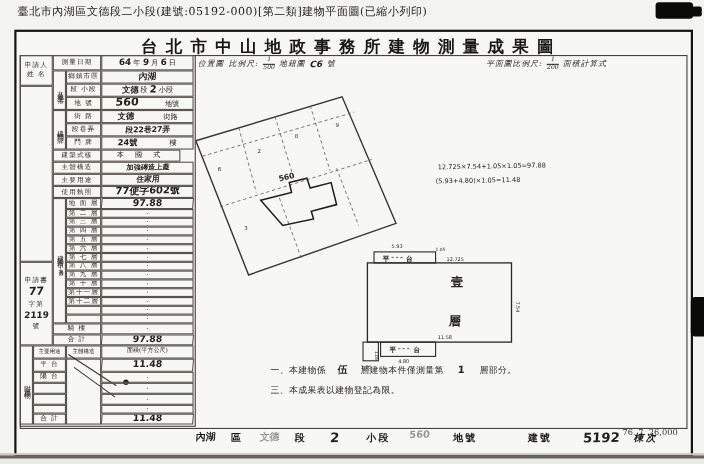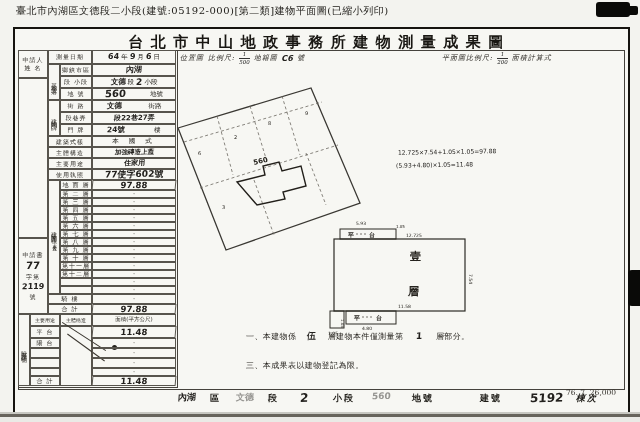--- a/index.html
+++ b/index.html
@@ -23,21 +23,21 @@
   .handv{font-family:"DejaVu Sans","Liberation Sans",sans-serif;font-weight:700;font-size:8.5px;
          transform:skewX(-5deg);color:#23211e;}
   .faint{opacity:.45;}
   .row-flex{display:flex;align-items:center;gap:2px;font-style:italic;}
   .frac{display:inline-block;text-align:center;font-size:5.5px;line-height:1.1;vertical-align:middle;}
   .frac .num{border-bottom:1px solid #333;padding:0 3px;display:block;}
   .hdr-txt{font-size:7px;letter-spacing:1px;color:#26231e;white-space:nowrap;}
   #notes{left:246px;top:332px;width:348px;font-size:8px;line-height:9px;letter-spacing:.4px;color:#221f1a;}
   #notes .n1{margin-bottom:8px;}
   #notes .n2b{padding-left:16px;}
-  #notes .n3{margin-top:20px;}
+  #notes .n3{margin-top:8px;}
   .strip-print{position:absolute;top:392px;font-size:9px;font-weight:700;letter-spacing:2px;color:#1d1b16;}
   .strip-hand{position:absolute;top:391px;font-size:9px;}
   #print-code{left:566px;top:388px;font-size:7.5px;color:#35322c;}
   .blob{background:#0a0a08;}
   svg text{font-family:"DejaVu Sans","Liberation Sans",sans-serif;fill:#26231e;}
   .scribble{position:absolute;background:#3a362f;height:1px;}
 </style>
 </head>
 <body>
 
@@ -119,21 +119,21 @@
 <div class="cell" style="left:92px;top:112px;width:84px;height:12px;">
   <span class="hand" style="font-size:7px;">段22巷27弄</span>
 </div>
 <div class="cell lbl" style="left:60px;top:124px;width:32px;height:12px;">門 牌</div>
 <div class="cell" style="left:92px;top:124px;width:84px;height:12px;justify-content:space-around;">
   <span class="hand" style="font-size:7.5px;">24號</span>
   <span class="val">樓</span>
 </div>
 
 <div class="cell lbl" style="left:48px;top:136px;width:44px;height:11px;">建築式樣</div>
-<div class="cell val" style="left:92px;top:136px;width:84px;height:11px;letter-spacing:4px;">本 國 式</div>
+<div class="cell val" style="left:92px;top:136px;width:72px;height:11px;letter-spacing:4px;">本 國 式</div>
 <div class="cell lbl" style="left:48px;top:147px;width:44px;height:11px;">主體構造</div>
 <div class="cell" style="left:92px;top:147px;width:84px;height:11px;">
   <span class="hand" style="font-size:6.5px;">加強磚造上蓋</span>
 </div>
 <div class="cell lbl" style="left:48px;top:158px;width:44px;height:11px;">主要用途</div>
 <div class="cell" style="left:92px;top:158px;width:84px;height:11px;">
   <span class="hand" style="font-size:7px;">住家用</span>
 </div>
 <div class="cell lbl" style="left:48px;top:169px;width:44px;height:11px;">使用執照</div>
 <div class="cell" style="left:92px;top:169px;width:84px;height:11px;">

